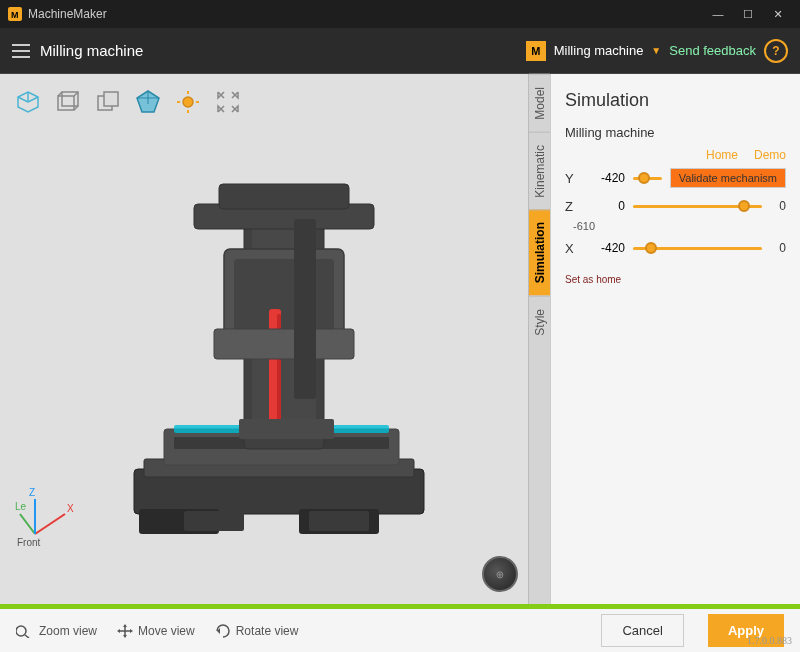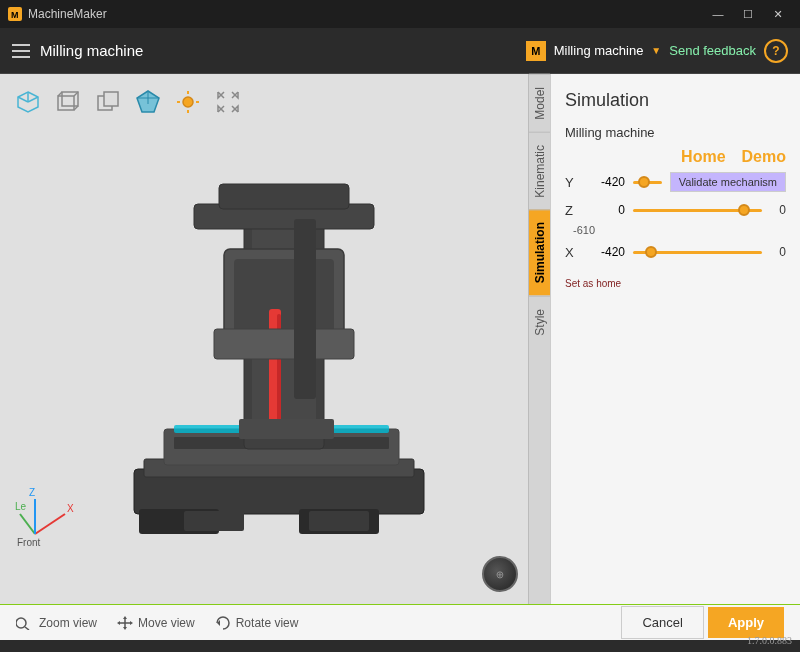--- a/index.html
+++ b/index.html
@@ -175,28 +175,27 @@
       margin-bottom: 8px;
     }
 
     .home-demo-row {
       display: flex;
       justify-content: flex-end;
       gap: 16px;
       margin-bottom: 6px;
     }
     .home-demo-row span {
-      font-size: 16px;
+      font-size: 12px;
       color: #f5a623;
       cursor: pointer;
-      font-weight: bold;
     }
 
     .validate-btn {
-      background: #c4b5fd;
+      background: #f97316;
       border: 1px solid #ccc;
       color: #333;
       font-size: 11px;
       padding: 3px 8px;
       cursor: pointer;
       white-space: nowrap;
     }
 
     .axis-row {
       display: flex;
@@ -260,43 +259,42 @@
     
     .y-row-top {
       display: flex;
       align-items: center;
       margin-bottom: 10px;
       gap: 4px;
     }
 
     
     .bottom-bar {
-      height: 36px;
+      height: 48px;
       background: #f5f5f5;
-      border-top: 1px solid #84cc16;
+      border-top: 5px solid #84cc16;
       display: flex;
       align-items: center;
       justify-content: space-between;
       padding: 0 16px;
     }
     .bottom-left {
       display: flex;
       gap: 20px;
       color: #555;
       font-size: 12px;
     }
     .bottom-left-item {
       display: flex;
       align-items: center;
       gap: 5px;
     }
     .bottom-right {
       display: flex;
-      gap: 4px;
-      align-items: center;
+      gap: 24px;
     }
     .cancel-btn {
       background: transparent;
       border: 1px solid #ccc;
       color: #333;
       padding: 8px 20px;
       font-size: 13px;
       cursor: pointer;
     }
     .apply-btn {

